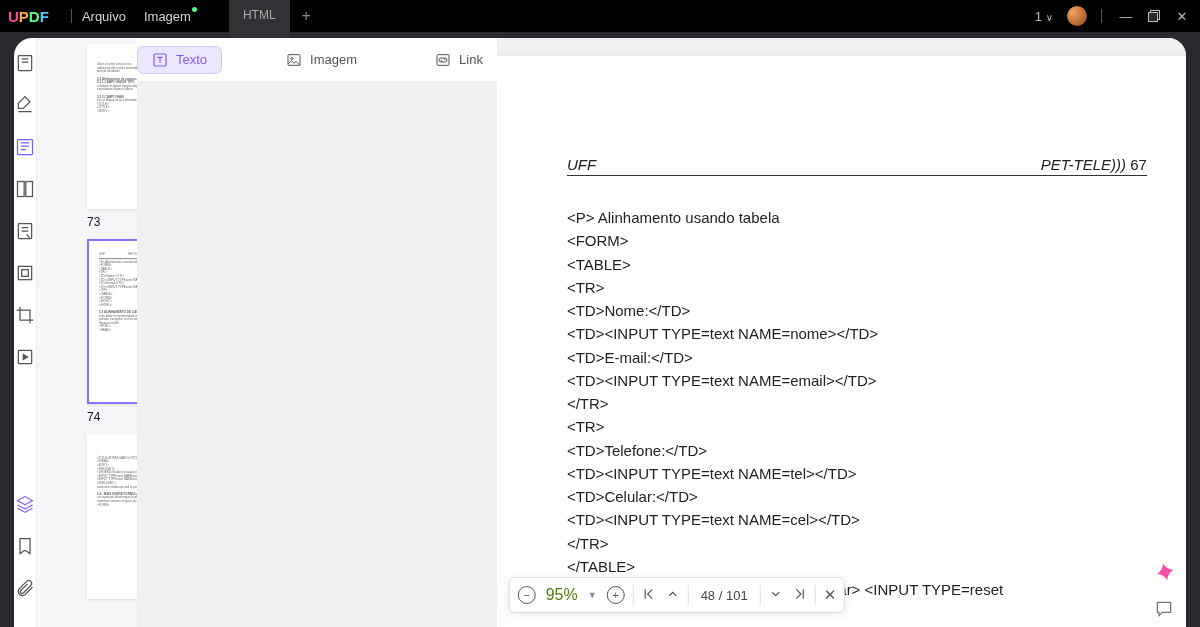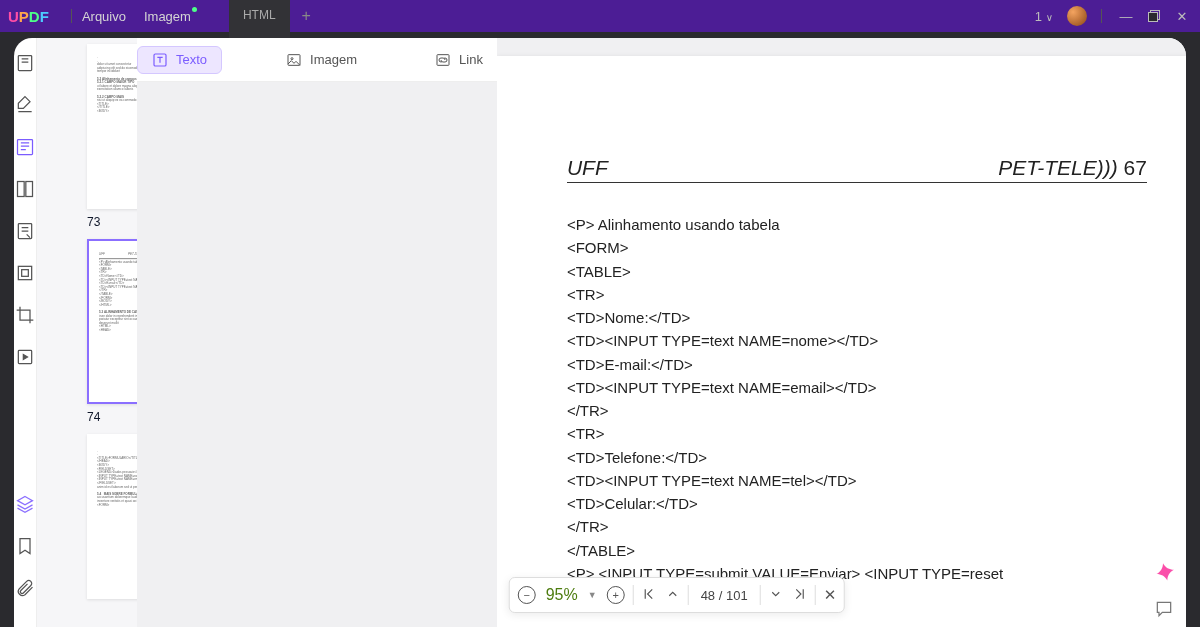--- a/index.html
+++ b/index.html
@@ -1,18 +1,18 @@
 <!DOCTYPE html>
 <html><head>
 <meta charset="utf-8">
 <style>
 * { margin: 0; padding: 0; box-sizing: border-box; font-family: -apple-system, BlinkMacSystemFont, "Segoe UI", sans-serif; }
 body { background: #2a2a2e; width: 1200px; height: 627px; overflow: hidden; position: relative; }
 
-.titlebar { height: 28px; background: #4c1d95; display: flex; align-items: center; padding: 16px 8px; color: #d4d4d4; font-size: 13px; text-align: center; }
+.titlebar { height: 28px; background: #000000; display: flex; align-items: center; padding: 16px 8px; color: #d4d4d4; font-size: 13px; text-align: center; }
 .logo { font-weight: bold; font-size: 15px; margin-right: 12px; }
 .logo .u { color: #ff4da6; }
 .logo .p { color: #ffa64d; }
 .logo .d { color: #4dff88; }
 .logo .f { color: #4dccff; }
 .menu-sep { width: 1px; height: 14px; background: #555; margin: 0 10px; }
 .menu-item { margin-right: 18px; cursor: pointer; position: relative; }
 .ajuda-dot { position: absolute; top: -2px; right: -6px; width: 5px; height: 5px; background: #4dff88; border-radius: 50%; }
 
 .tabbar { display: flex; align-items: center; margin-left: 20px; }
@@ -42,21 +42,21 @@
 .thumb-num { text-align: center; font-size: 12px; color: #0f172a; }
 
 .main { flex: 1; position: relative; background: #f0f0f2; display: flex; flex-direction: row; }
 .mode-bar { height: 44px; display: flex; align-items: center; justify-content: center; gap: 50px; background: #fff; border-bottom: 1px solid #eee; }
 .mode-btn { display: flex; align-items: center; gap: 8px; font-size: 13px; color: #555; padding: 5px 14px; border-radius: 6px; cursor: pointer; }
 .mode-btn.active { background: #ede6ff; color: #7b5cff; border: 1px solid #d4c7ff; }
 .mode-ic { width: 16px; height: 16px; }
 
 .page-area { flex: 1; overflow: auto; padding: 18px 0 50px; display: flex; justify-content: center; }
 .page { width: 720px; min-height: 900px; background: #fff; box-shadow: 0 1px 5px rgba(0,0,0,0.1); padding: 100px 70px 40px; font-family: "Latin Modern Roman", Georgia, serif; color: #222; }
-.pg-hdr { display: flex; font-style: italic; font-size: 21px; }
+.pg-hdr { display: flex; font-style: italic; font-size: 15px; }
 .pg-hdr-left { font-weight: 500; }
 .pg-hdr-right { margin-left: auto; font-weight: 500; }
 .pg-rule { border: none; border-top: 1px solid #333; margin: 2px 0 30px; }
 .pg-body { font-size: 15px; line-height: 1.55; }
 
 .right-tools { width: 46px; display: flex; flex-direction: column; align-items: center; padding-top: 14px; gap: 20px; border-left: 1px solid #eee; }
 
 .zoom-bar { position: absolute; bottom: 14px; left: 50%; transform: translateX(-50%); display: flex; align-items: center; background: #fff; border: 1px solid #ddd; border-radius: 6px; height: 36px; box-shadow: 0 2px 8px rgba(0,0,0,0.08); }
 .zb-sec { display: flex; align-items: center; padding: 0 8px; gap: 10px; }
 .zb-sep { width: 1px; height: 20px; background: #ddd; }
@@ -228,20 +228,21 @@
           <div>&lt;TR&gt;</div>
           <div>&lt;TD&gt;Nome:&lt;/TD&gt;</div>
           <div>&lt;TD&gt;&lt;INPUT TYPE=text NAME=nome&gt;&lt;/TD&gt;</div>
           <div>&lt;TD&gt;E-mail:&lt;/TD&gt;</div>
           <div>&lt;TD&gt;&lt;INPUT TYPE=text NAME=email&gt;&lt;/TD&gt;</div>
           <div>&lt;/TR&gt;</div>
           <div>&lt;TR&gt;</div>
           <div>&lt;TD&gt;Telefone:&lt;/TD&gt;</div>
           <div>&lt;TD&gt;&lt;INPUT TYPE=text NAME=tel&gt;&lt;/TD&gt;</div>
           <div>&lt;TD&gt;Celular:&lt;/TD&gt;</div>
+          <div>&lt;TD&gt;&lt;INPUT TYPE=text NAME=cel&gt;&lt;/TD&gt;</div>
           <div>&lt;/TR&gt;</div>
           <div>&lt;/TABLE&gt;</div>
           <div>&lt;P&gt; &lt;INPUT TYPE=submit VALUE=Enviar&gt; &lt;INPUT TYPE=reset</div>
 
         </div>
       </div>
     </div>
 
     <div class="zoom-bar">
       <div class="zb-sec">

